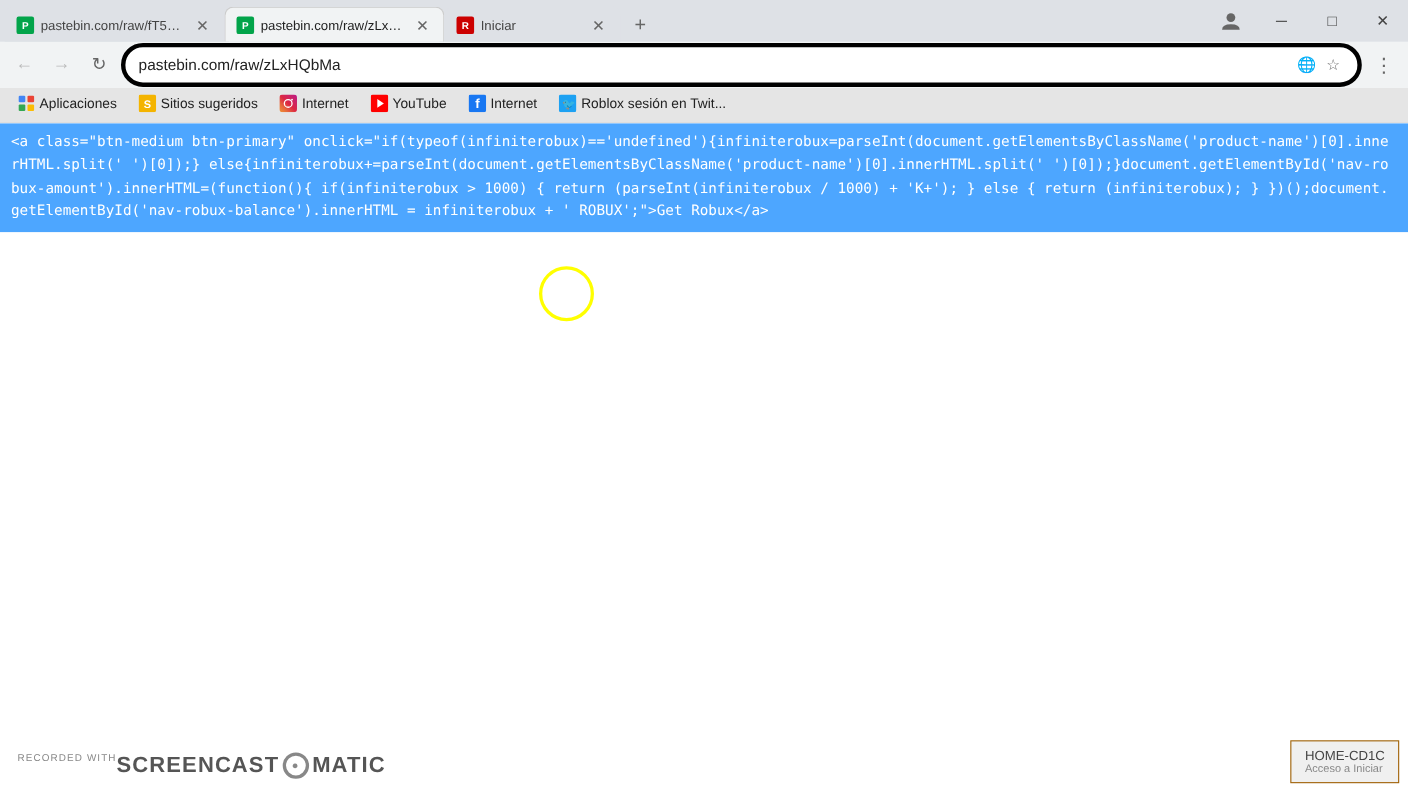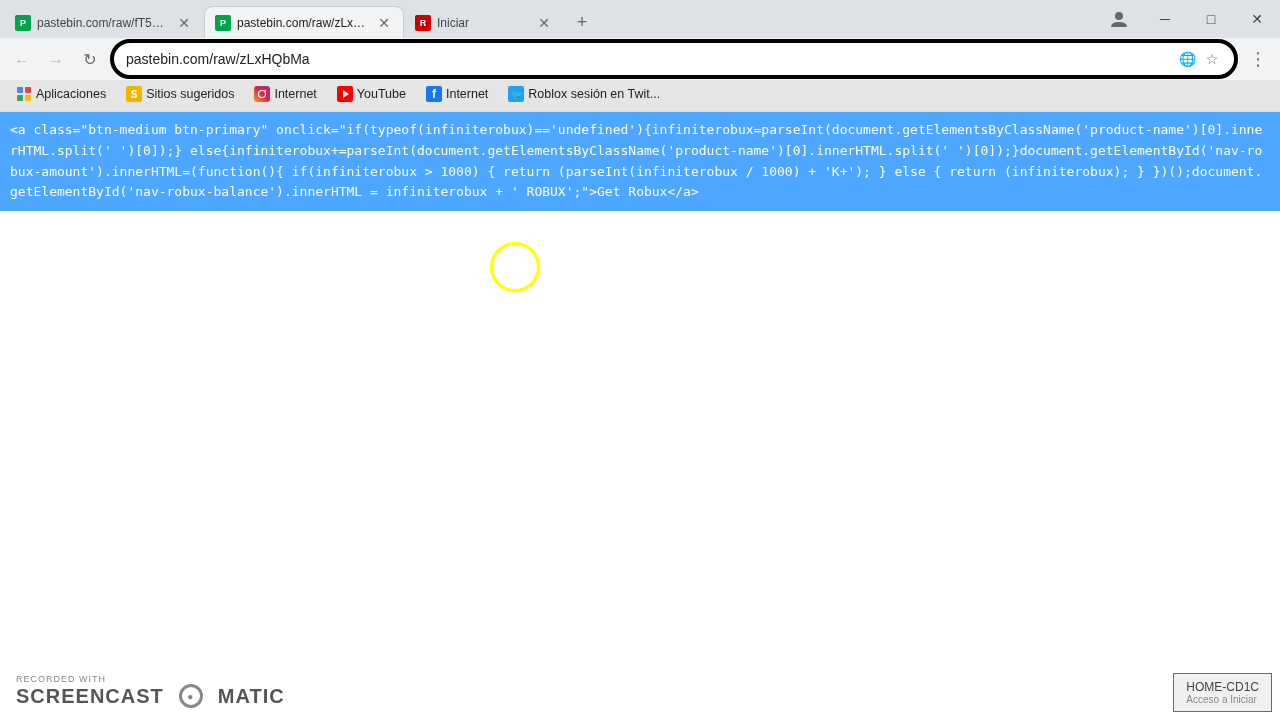--- a/index.html
+++ b/index.html
@@ -219,33 +219,33 @@
       height: 6px;
       background: transparent;
     }
 
     
     .screencast-watermark {
       position: absolute;
       bottom: 12px;
       left: 16px;
       display: flex;
-      flex-direction: column;
+      flex-direction: row;
       z-index: 50;
     }
     .sw-top {
       font-size: 9px;
       color: #888;
       letter-spacing: 1px;
       text-transform: uppercase;
     }
     .sw-bottom {
       display: flex;
       align-items: center;
-      gap: 15px;
+      gap: 3px;
       font-size: 20px;
       font-weight: bold;
       color: #555;
       letter-spacing: 1px;
       text-transform: uppercase;
     }
     .sw-circle {
       width: 24px;
       height: 24px;
       border-radius: 50%;

